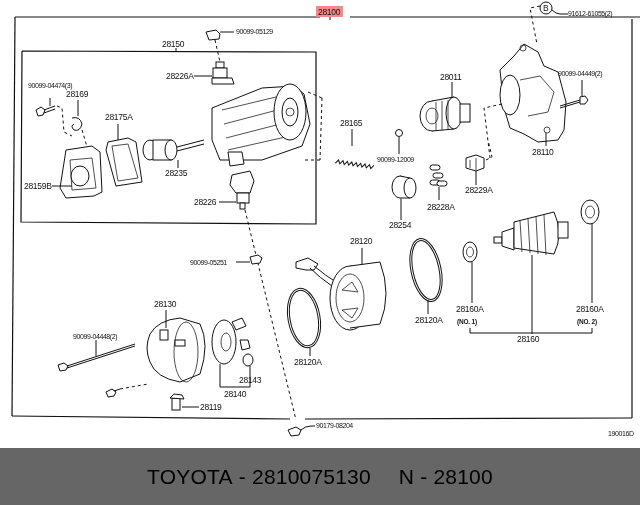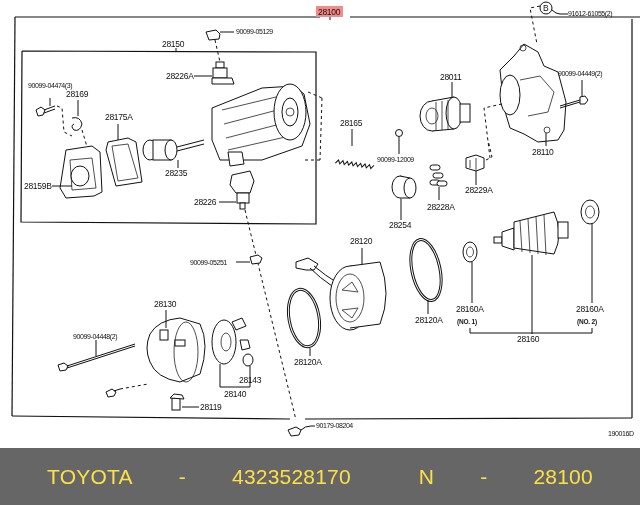--- a/index.html
+++ b/index.html
@@ -10,23 +10,23 @@
     .lbl-sm { font-size: 7px; letter-spacing: -0.4px; }
     .lbl-xs { font-size: 6.5px; font-weight: bold; letter-spacing: -0.2px; }
     .ln { stroke: #111; stroke-width: 1; fill: none; }
     .thin { stroke: #222; stroke-width: 0.8; fill: none; }
     .part { stroke: #111; stroke-width: 1; fill: #fff; }
     .dash { stroke: #111; stroke-width: 1; fill: none; stroke-dasharray: 3 3; }
     .frame { stroke: #111; stroke-width: 1.2; fill: none; }
     .hl { fill: #f28b8b; }
     .banner {
       position: absolute; left: 0; top: 448px; width: 640px; height: 57px;
-      background: #666666; color: #fde047;
+      background: #666666; color: #000000;
       display: flex; align-items: center; justify-content: center;
-      font-family: "Liberation Sans", sans-serif; font-size: 21px; letter-spacing: 0.2px; gap: 20px;
+      font-family: "Liberation Sans", sans-serif; font-size: 21px; letter-spacing: 0.2px;
     }
     .banner .gap { display: inline-block; width: 28px; }
   </style>
 </head>
 <body>
 
 <svg id="diagram" viewBox="0 0 640 448" xmlns="http://www.w3.org/2000/svg">
 
   <g>
     <polyline class="frame" points="15,17 320,17"></polyline>
@@ -322,18 +322,18 @@
     <path class="ln" d="M301,430 q4,-4 10,-4 l4,0"></path>
   </g>
   <text class="lbl-sm" x="316" y="428">90179-08204</text>
 
   <text class="lbl-sm" x="608" y="436">190016D</text>
 </svg>
 
 <div class="banner">
   <span>TOYOTA</span>
   &nbsp;<span>-</span>&nbsp;
-  <span>4323528170</span>
+  <span>2810075130</span>
   <span class="gap"></span>
   <span>N</span>
   &nbsp;<span>-</span>&nbsp;
   <span>28100</span>
 </div>
 
 </body></html>

